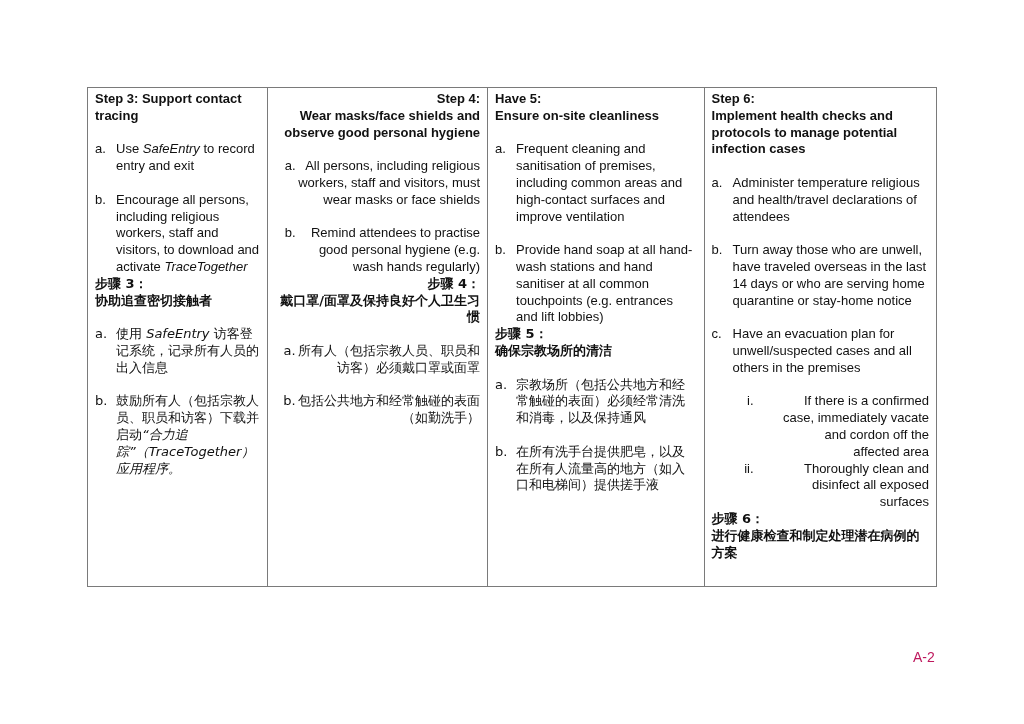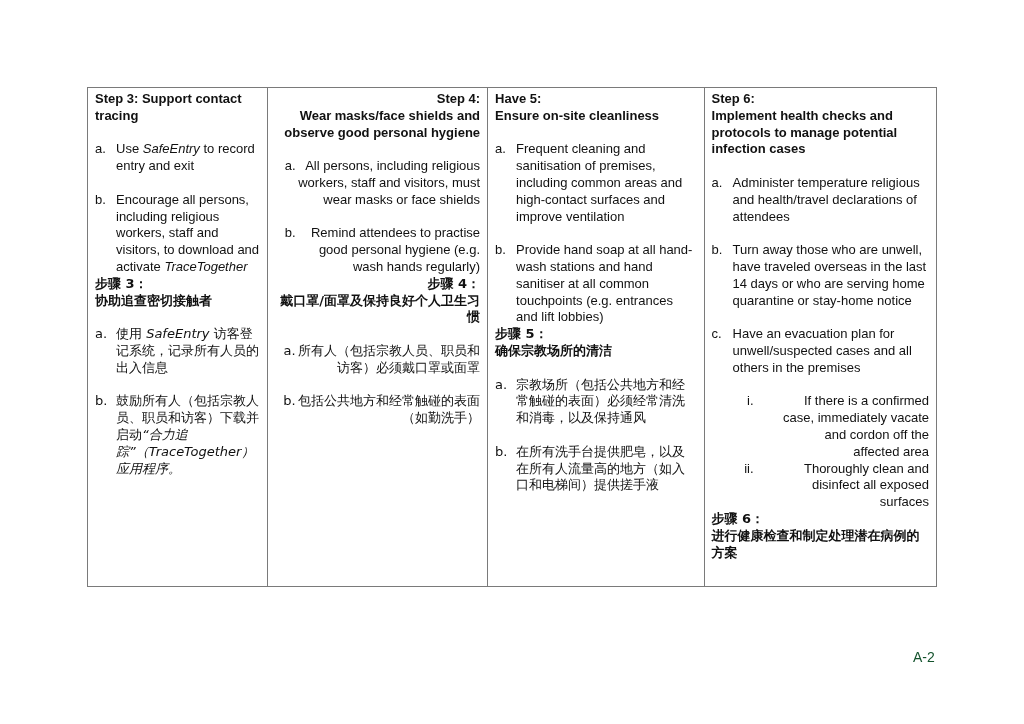--- a/index.html
+++ b/index.html
@@ -27,21 +27,21 @@
     .item { display: flex; margin: 0; }
     .item .mk { width: 21px; flex: none; }
     .item .tx { flex: 1; }
     .sub { display: flex; margin: 0; }
     .sub .mk { width: 64px; flex: none; text-align: right; padding-right: 22px; box-sizing: border-box; }
     .sub .tx { flex: 1; text-align: right; }
     .zh { font-family: "DejaVu Sans", sans-serif; font-size: 13px; line-height: 16.8px; }
     .zhhead { font-weight: bold; }
     i { font-style: italic; }
     .pageno {
-      position: absolute; left: 913px; top: 649px; font-size: 14px; color: #14532d;
+      position: absolute; left: 913px; top: 649px; font-size: 14px; color: #be185d;
     }
   </style>
 </head>
 <body>
 
 <div class="table">
 
   <div class="col c3">
     <p class="head">Step 3: Support contact tracing</p>
     <div class="gap"></div>

